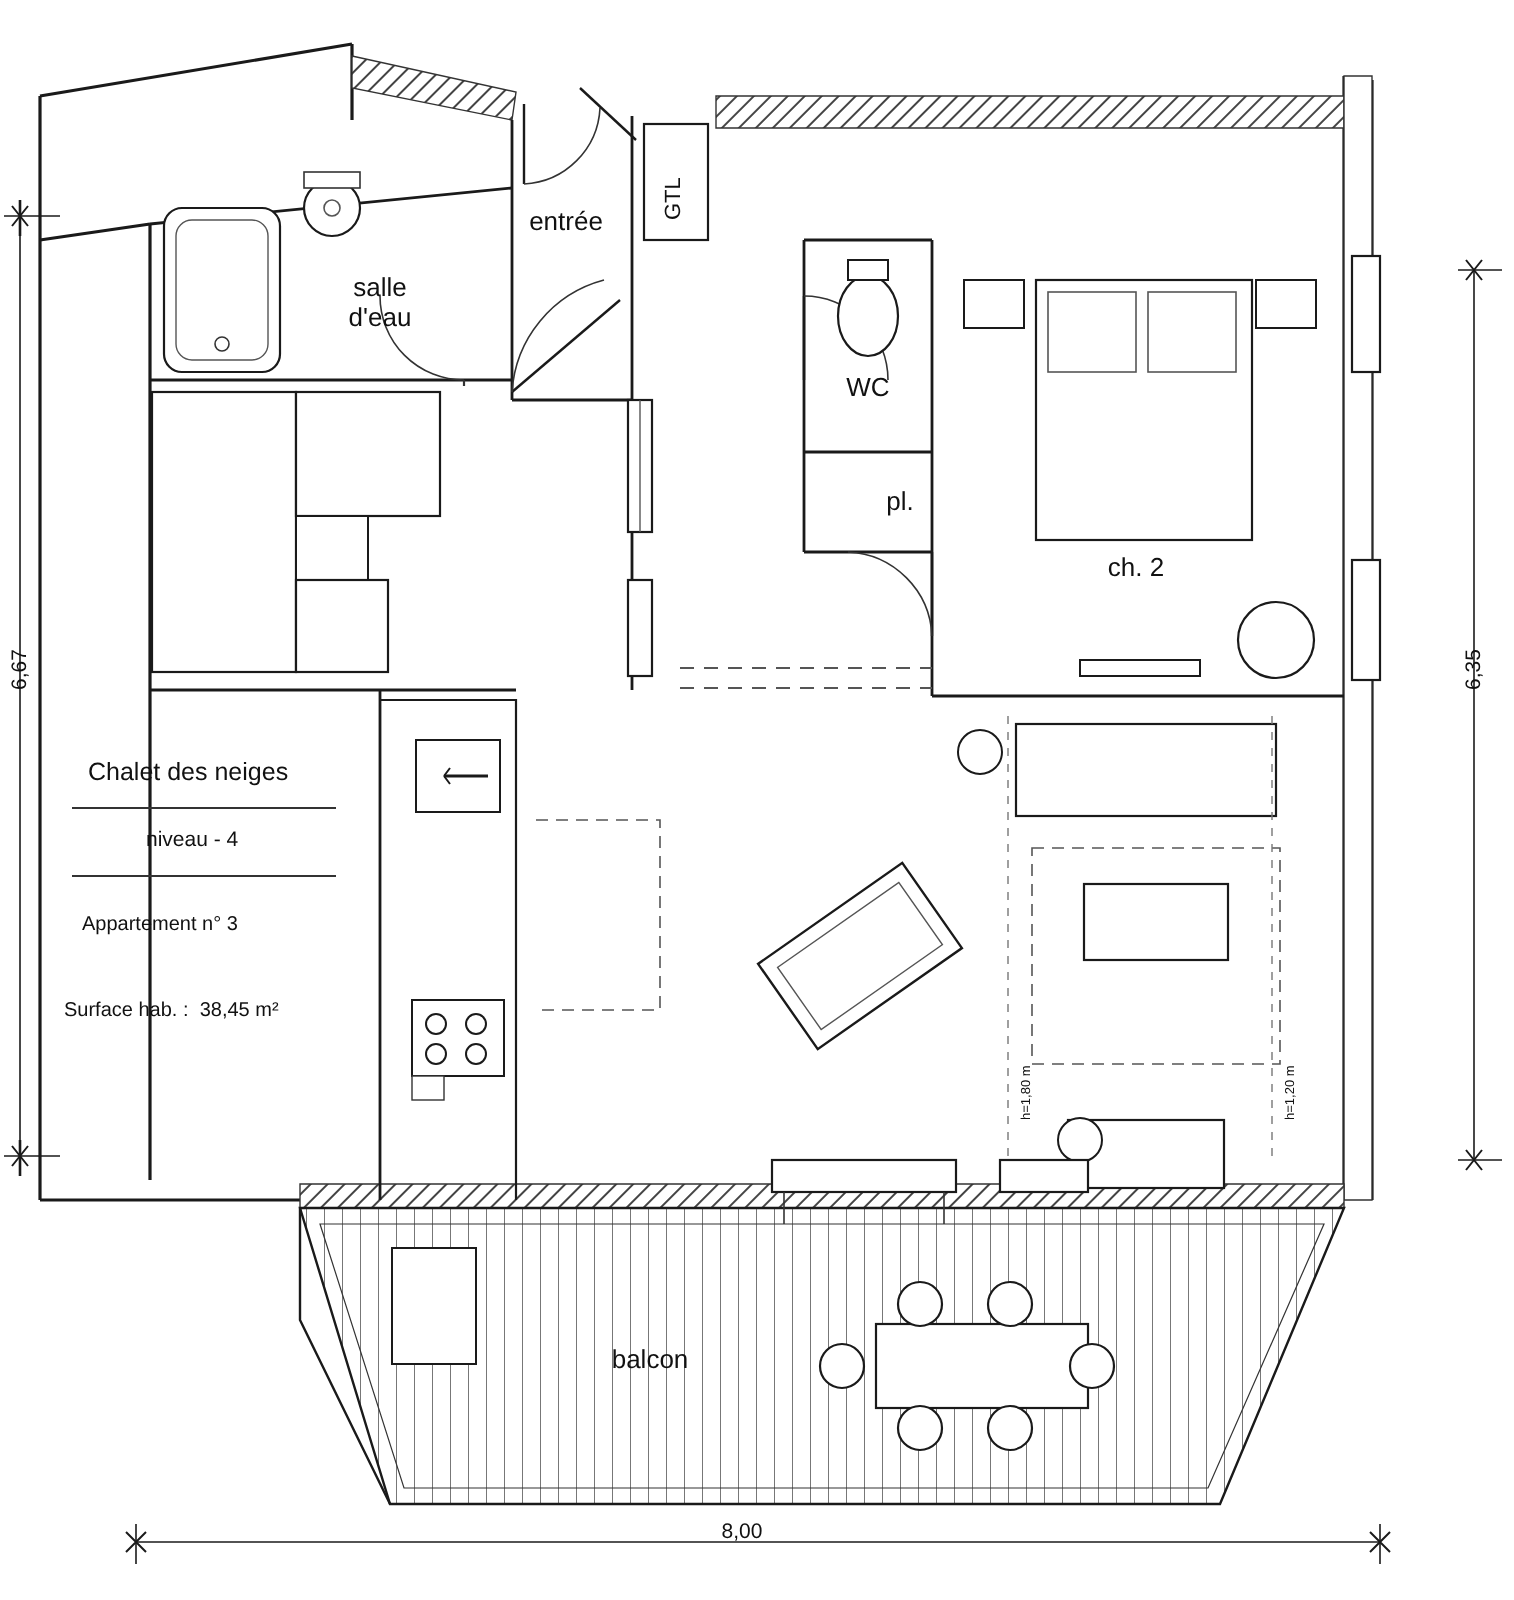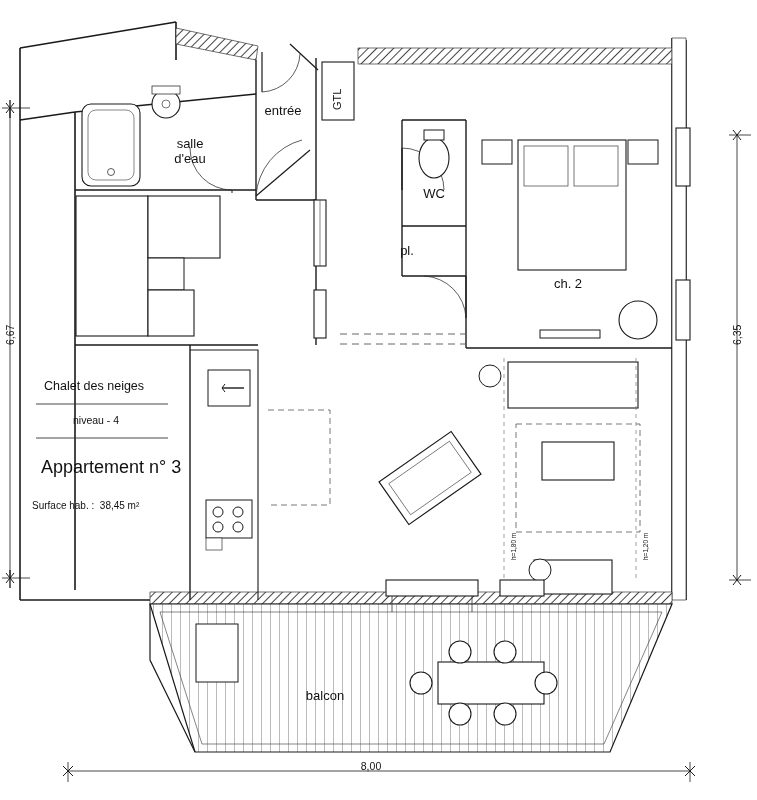--- a/index.html
+++ b/index.html
@@ -30,21 +30,21 @@
     line-height: 1.15;
   }
   .lbl.center { text-align: center; transform: translateX(-50%); }
   .t-room { font-size: 13px; }
   .t-small { font-size: 11px; }
   .t-dim { font-size: 10.5px; }
   .t-tiny { font-size: 6.5px; }
   .t-title { font-size: 12.5px; text-align: center; }
   .t-sub { font-size: 10.5px; }
   .t-area { font-size: 10px; }
-  .t-appt { font-size: 18px; }
+  .t-appt { font-size: 10px; }
 </style>
 </head>
 <body>
 
 <svg id="plan" viewBox="0 0 757 800" xmlns="http://www.w3.org/2000/svg">
   <defs>
     <pattern id="hatchWall" width="6" height="6" patternUnits="userSpaceOnUse" patternTransform="rotate(45)">
       <rect width="6" height="6" fill="#ffffff"></rect>
       <line x1="0" y1="0" x2="0" y2="6" stroke="#444" stroke-width="2"></line>
     </pattern>
@@ -273,25 +273,25 @@
 </svg>
 
 <div class="lbl t-room center" style="left:283px; top:104px;">entrée</div>
 
 <div class="lbl t-small" style="left:331px; top:110px; transform: rotate(-90deg); transform-origin: 0 0;">GTL</div>
 
 <div class="lbl t-room center" style="left:190px; top:137px;">salle<br>d'eau</div>
 
 <div class="lbl t-room center" style="left:434px; top:187px;">WC</div>
 
-<div class="lbl t-room center" style="left:407px; top:244px;">pl.</div>
+<div class="lbl t-room center" style="left:450px; top:244px;">pl.</div>
 
 <div class="lbl t-room center" style="left:568px; top:277px;">ch. 2</div>
 
-<div class="lbl t-room center" style="left:325px; top:689px;">balcon</div>
+<div class="lbl t-room center" style="left:325px; top:673px;">balcon</div>
 
 <div class="lbl t-title" style="left:44px; top:379px;">Chalet des neiges</div>
 
 <div class="lbl t-sub" style="left:73px; top:414px;">niveau - 4</div>
 
 <div class="lbl t-appt" style="left:41px; top:457px;">Appartement n° 3</div>
 
 <div class="lbl t-area" style="left:32px; top:500px;">Surface hab. :  38,45 m²</div>
 
 <div class="lbl t-dim" style="left:4px; top:345px; transform: rotate(-90deg); transform-origin: 0 0;">6,67</div>

